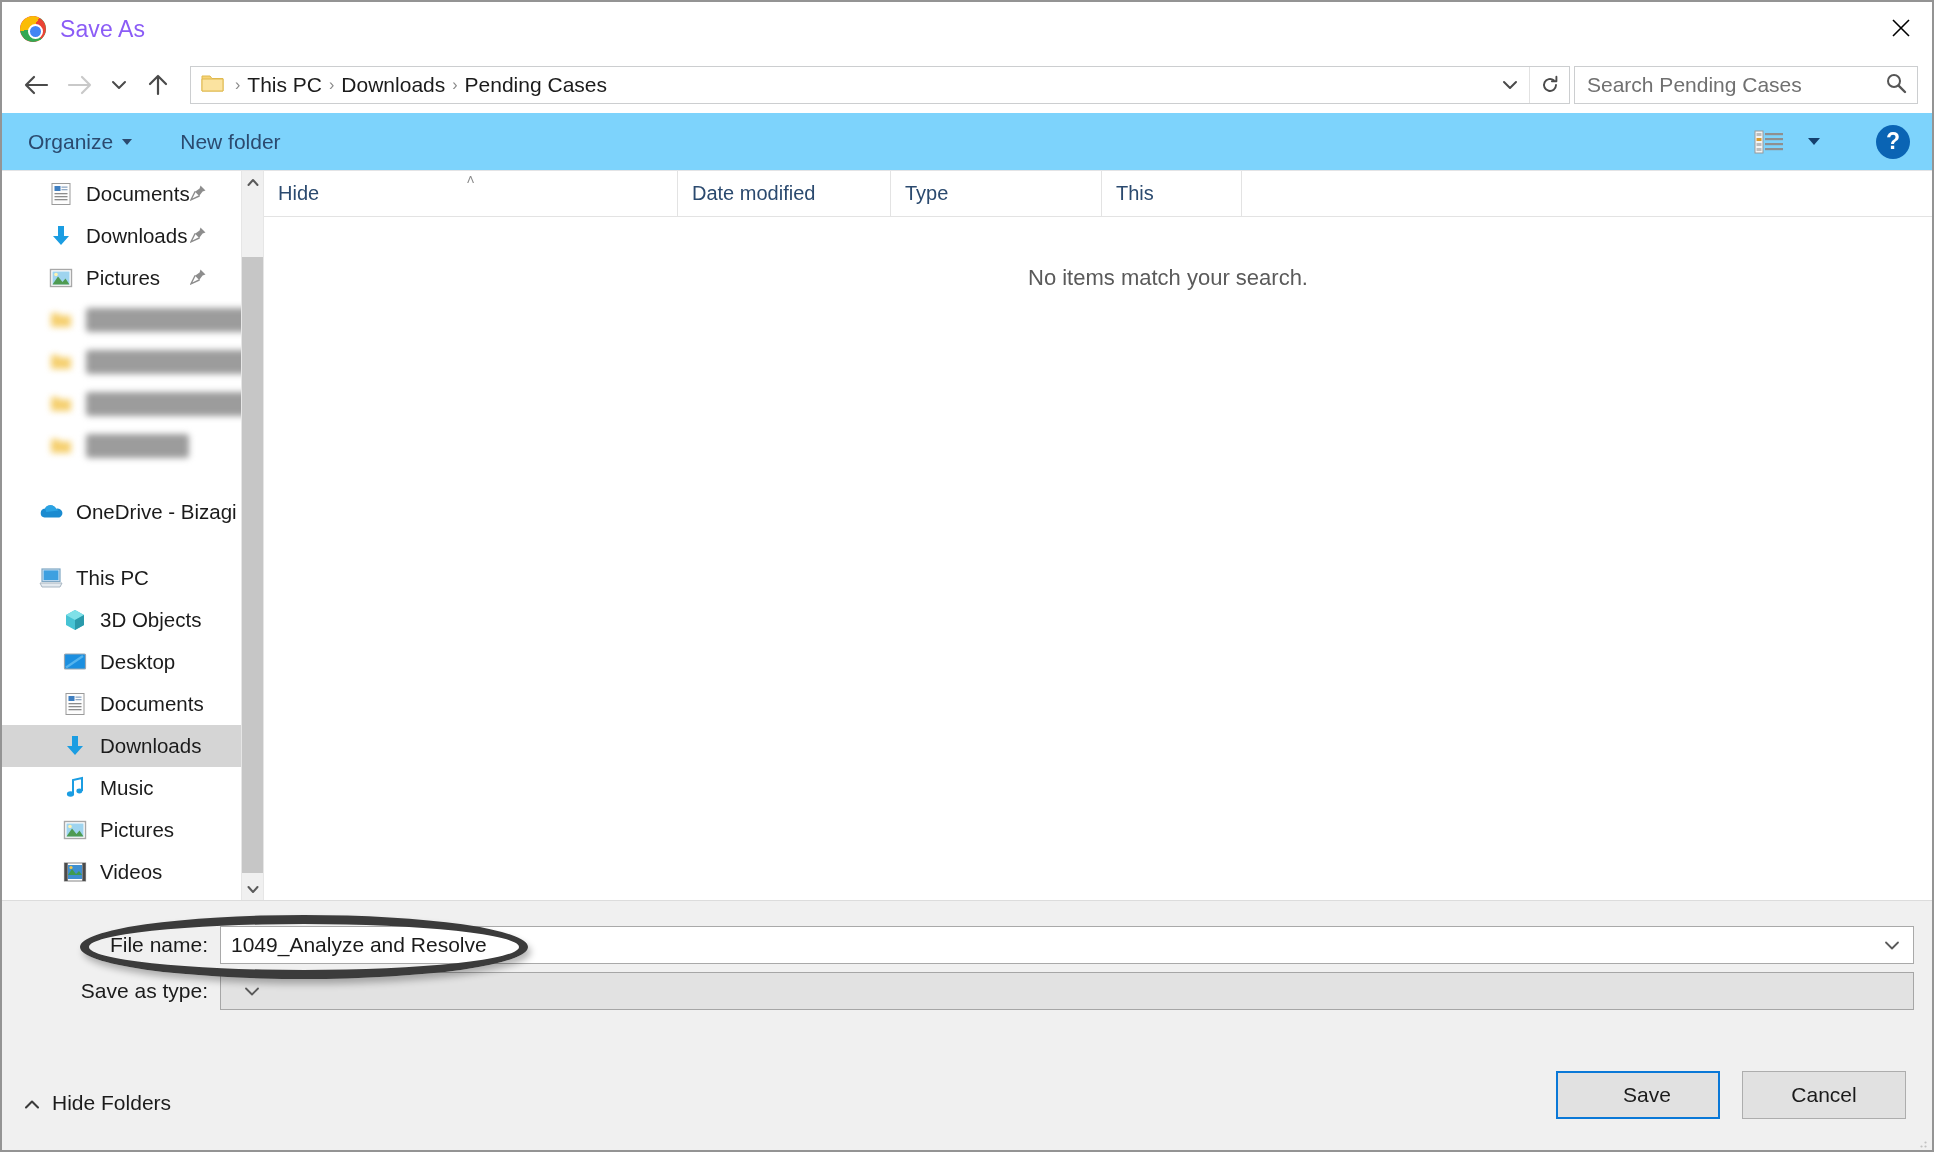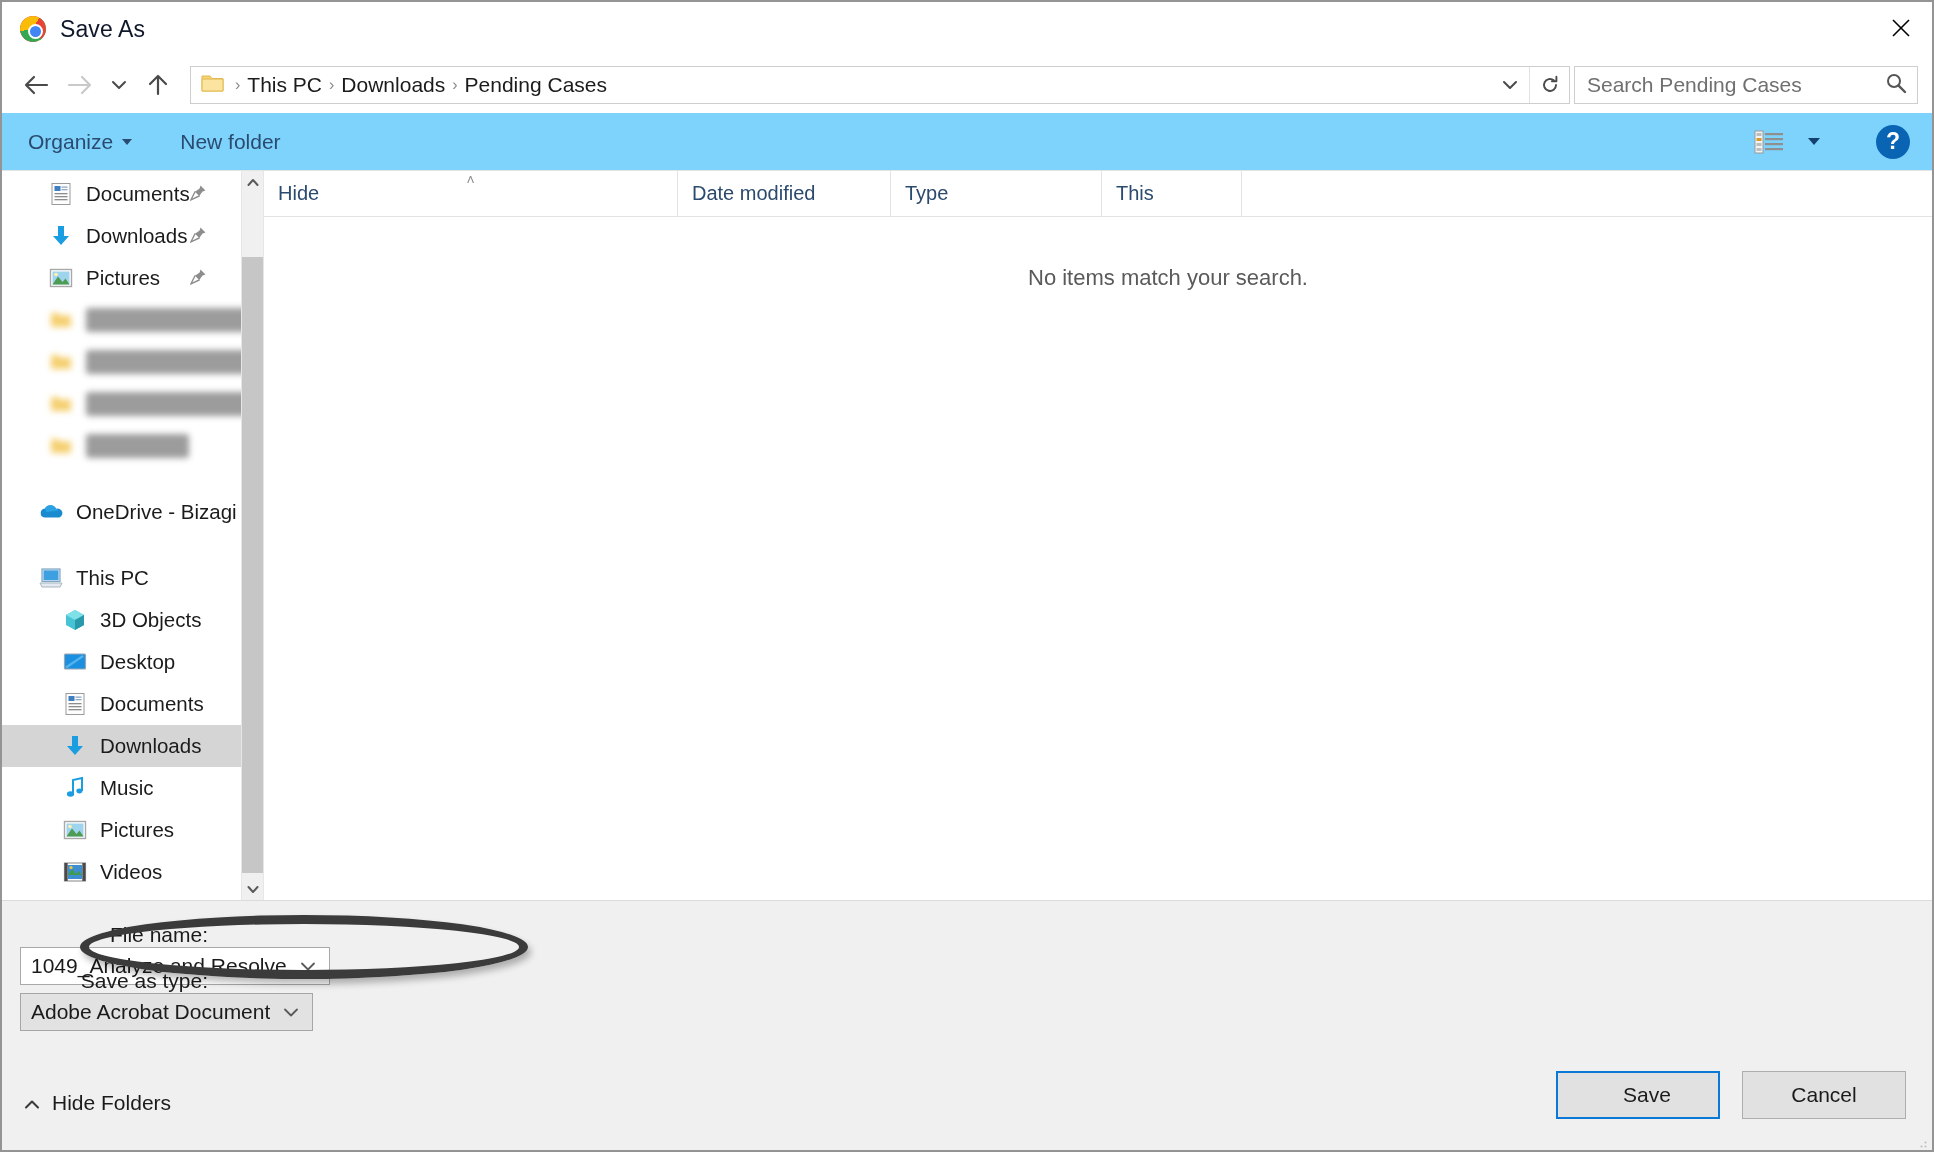--- a/index.html
+++ b/index.html
@@ -58,21 +58,21 @@
     position: absolute;
     left: 50%; top: 50%;
     width: 11px; height: 11px;
     margin: -5.5px 0 0 -5.5px;
     background: #4285f4;
     border: 2px solid #ffffff;
     border-radius: 50%;
   }
   .title-text {
     font-size: 23px;
-    color: #0f172a;
+    color: #8b5cf6;
     margin-left: 14px;
     letter-spacing: .1px;
   }
   .close-btn {
     position: absolute;
     right: 0; top: 0;
     width: 62px; height: 52px;
     display: flex;
     align-items: center;
     justify-content: center;
@@ -337,24 +337,23 @@
   
   .formarea {
     flex: 0 0 140px;
     background: #f0f0f0;
     border-top: 1px solid #dcdcdc;
     position: relative;
     padding: 22px 18px 0 18px;
   }
   .formrow {
     display: flex;
-    align-items: flex-start;
+    align-items: center;
     height: 44px;
     margin-bottom: 2px;
-    flex-direction: column;
   }
   .formlabel {
     flex: 0 0 auto;
     width: 200px;
     text-align: right;
     padding-right: 12px;
     font-size: 21px;
     color: #1b1b1b;
   }
   .combo {
@@ -792,21 +791,20 @@
           <svg width="16" height="11" viewBox="0 0 16 11">
             <path d="M2 2.5 L8 8.5 L14 2.5" stroke="#5a5a5a" stroke-width="1.8" fill="none" stroke-linecap="round" stroke-linejoin="round"></path>
           </svg>
         </span>
       </div>
     </div>
 
     <div class="formrow">
       <div class="formlabel">Save as type:</div>
       <div class="combo gray">
-        <span class="val">Adobe Acrobat Document</span>
         <span class="drop">
           <svg width="16" height="11" viewBox="0 0 16 11">
             <path d="M2 2.5 L8 8.5 L14 2.5" stroke="#5a5a5a" stroke-width="1.8" fill="none" stroke-linecap="round" stroke-linejoin="round"></path>
           </svg>
         </span>
       </div>
     </div>
   </div>
 
   <div class="btnbar">

